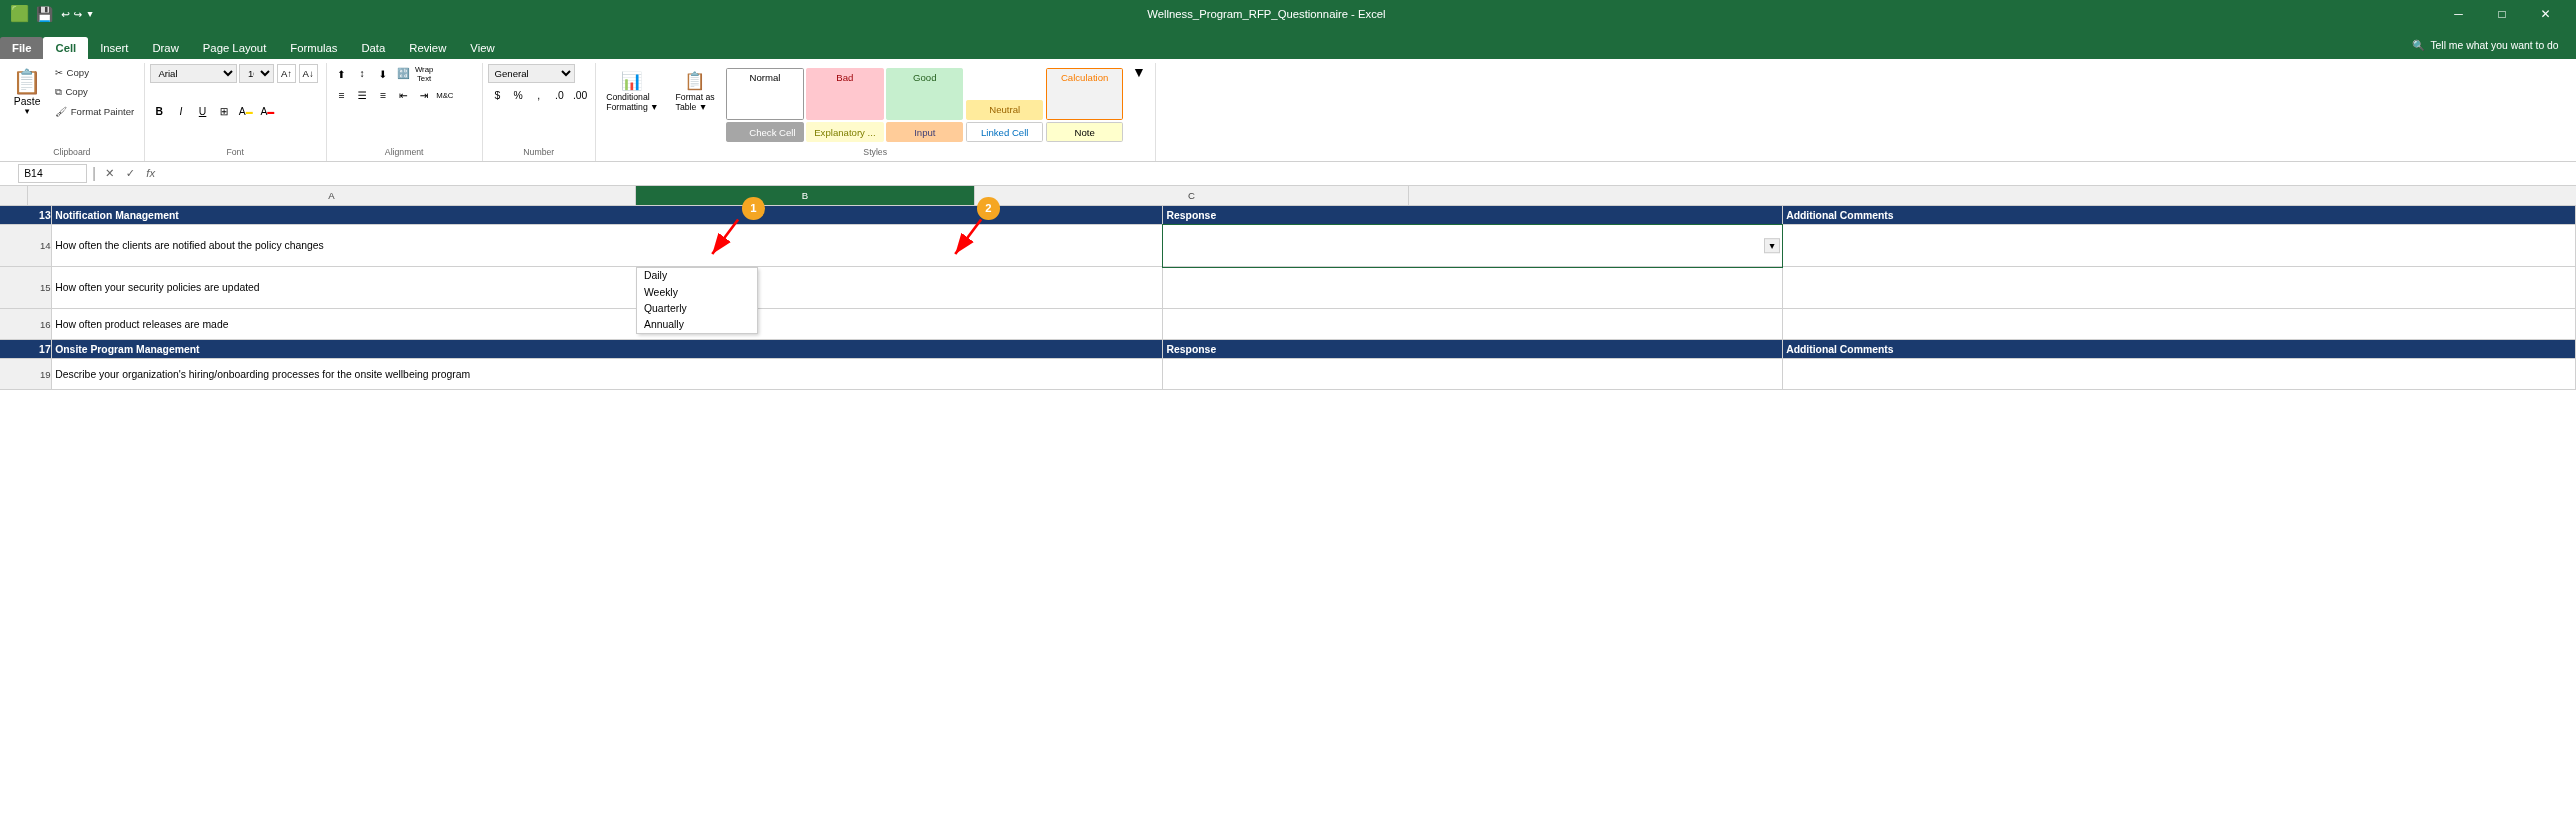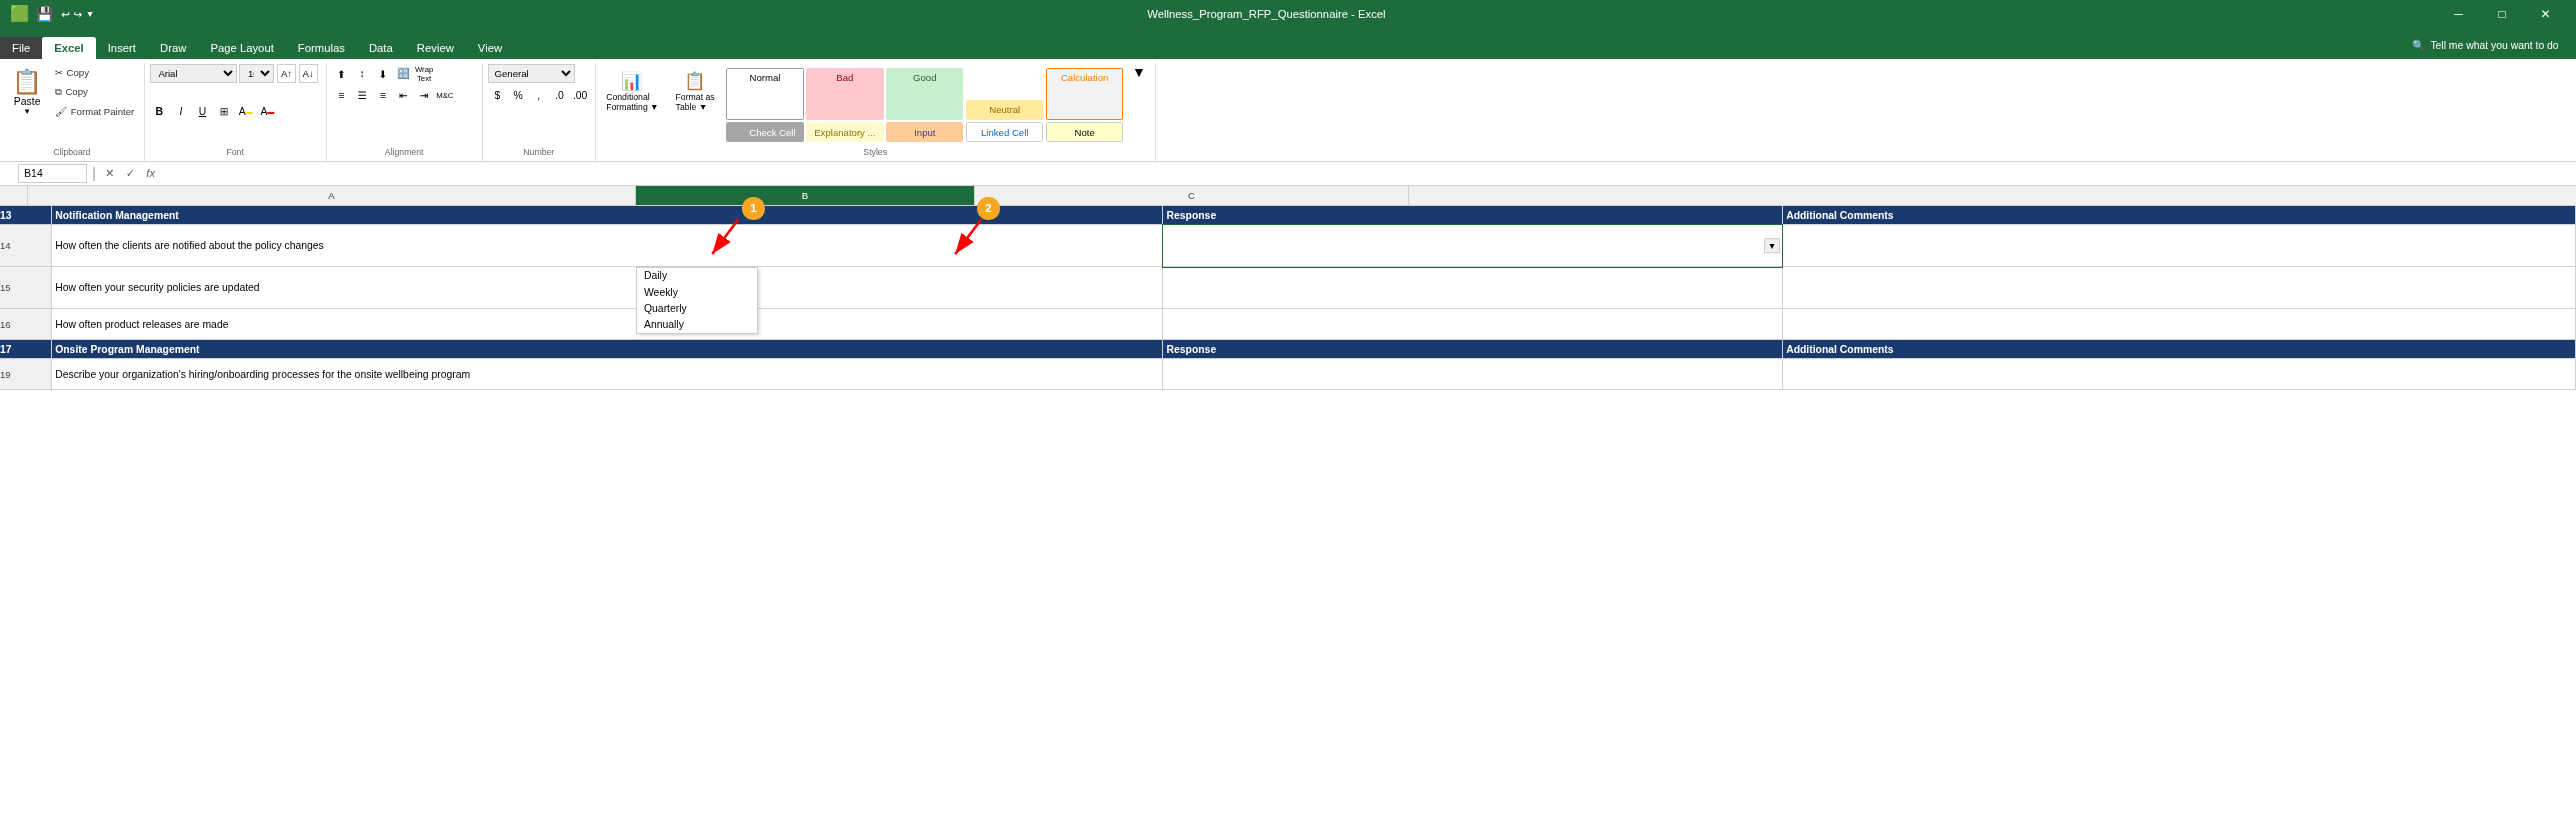--- a/index.html
+++ b/index.html
@@ -47,23 +47,23 @@
       font-size: 11.3px;
       cursor: pointer;
       border-radius: 2.6px 2.6px 0 0;
     }
     .ribbon-tab.active {
       background: #fff;
       color: #1e6b3c;
       font-weight: 600;
     }
     .ribbon-tab.file {
-      background: #404040;
+      background: #737373;
       color: white;
-      font-weight: 400;
+      font-weight: 700;
     }
     .tell-me {
       margin-left: auto;
       display: flex;
       align-items: center;
       gap: 5.2px;
       color: white;
       font-size: 10.4px;
       padding: 3.5px 10.4px;
       cursor: pointer;
@@ -272,21 +272,21 @@
       width: 100%;
       border-collapse: collapse;
       table-layout: fixed;
     }
     .row-num {
       width: 28px;
       min-width: 28px;
       background: #f0f0f0;
       border-right: 0.9px solid #d0d0d0;
       border-bottom: 0.9px solid #d0d0d0;
-      text-align: left;
+      text-align: right;
       font-size: 9.6px;
       color: #444;
       cursor: pointer;
       user-select: none;
       margin-top: 48px;
     }
     .sheet-cell {
       border-right: 0.9px solid #d0d0d0;
       border-bottom: 0.9px solid #d0d0d0;
       padding: 1.7px 3.5px;
@@ -396,21 +396,21 @@
   <div class="window-title">Wellness_Program_RFP_Questionnaire - Excel</div>
   <div class="window-controls">
     <div class="win-ctrl">─</div>
     <div class="win-ctrl">□</div>
     <div class="win-ctrl close">✕</div>
   </div>
 </div>
 
 <div style="background:#1e6b3c; display:flex; align-items:flex-end; height:31px;">
   <div class="ribbon-tab file">File</div>
-  <div class="ribbon-tab active">Excel</div>
+  <div class="ribbon-tab active">Cell</div>
   <div class="ribbon-tab">Insert</div>
   <div class="ribbon-tab">Draw</div>
   <div class="ribbon-tab">Page Layout</div>
   <div class="ribbon-tab">Formulas</div>
   <div class="ribbon-tab">Data</div>
   <div class="ribbon-tab">Review</div>
   <div class="ribbon-tab">View</div>
   <div class="tell-me">
     <span>🔍</span>
     <span>Tell me what you want to do</span>

